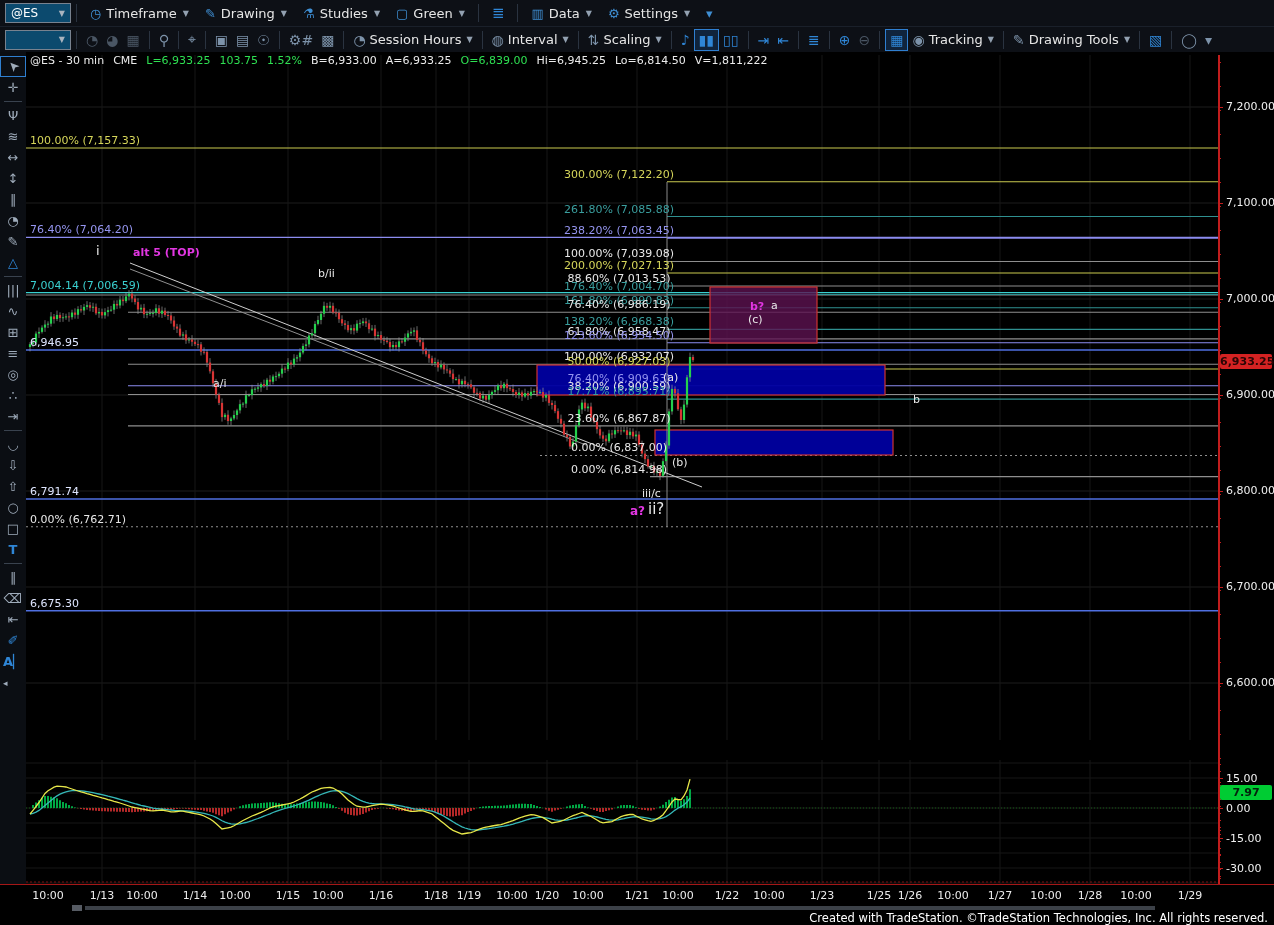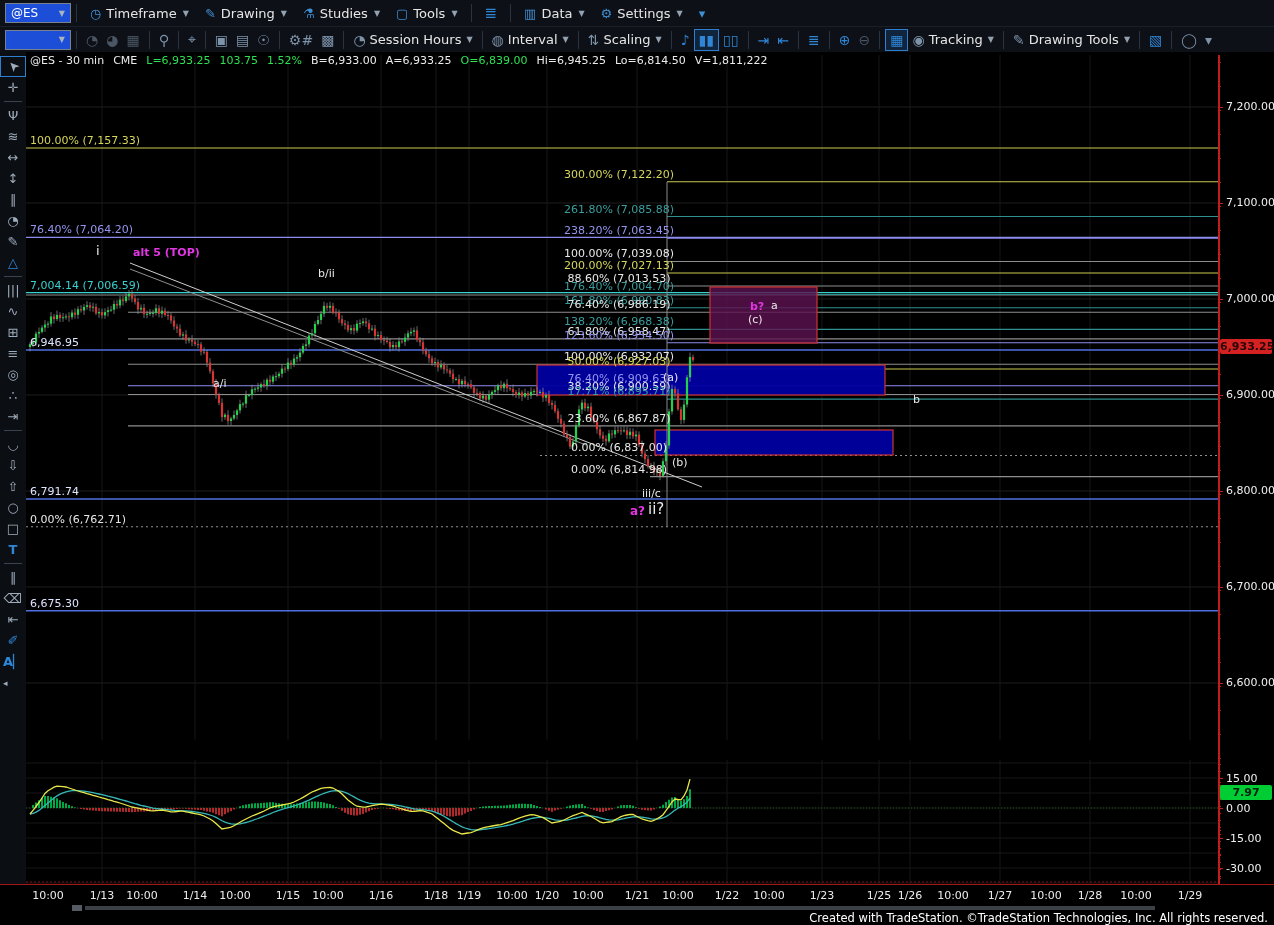--- a/index.html
+++ b/index.html
@@ -5,21 +5,21 @@
   * { margin:0; padding:0; box-sizing:border-box; }
   html,body { background:#000; }
   #app { position:relative; width:1274px; height:925px; background:#000; overflow:hidden;
          font-family:"DejaVu Sans","Liberation Sans",sans-serif; color:#ddd; }
 
   
   #menubar { position:absolute; left:0; top:0; width:1274px; height:26px; background:#0d1016;
              display:flex; align-items:center; padding-left:5px; }
   #toolbar { position:absolute; left:0; top:26px; width:1274px; height:26px; background:#0d1016;
              border-top:1px solid #1a202a; display:flex; align-items:center; padding-left:5px; }
-  .combo { width:66px; height:20px; border:1px solid #78828f; background:#1d4ed8; display:flex;
+  .combo { width:66px; height:20px; border:1px solid #78828f; background:#0c4a6e; display:flex;
            align-items:center; justify-content:space-between; padding:0 5px; font-size:12px; color:#fff; }
   .combo .caret { font-size:8px; color:#aab4bf; }
   .vsep { width:1px; height:18px; background:#2a3340; margin:0 5px; flex:none; }
   .mi { display:flex; align-items:center; gap:5px; padding:0 8px; height:24px; font-size:13px; color:#e6e6e6; }
   .mi .g { color:#3f8fd4; font-size:13px; }
   .mi.blue .g { color:#2f86d6; font-size:15px; }
   .caret { color:#93a1b1; font-size:8px; margin-left:1px; }
   .tbtn { display:flex; align-items:center; gap:4px; height:22px; padding:0 4px; font-size:13px; flex:none; }
   .tbtn .g { font-size:14px; color:#7d93aa; }
   .tbtn.blue .g { color:#2f86d6; }
@@ -92,21 +92,21 @@
           <span>Drawing</span>
           <span class="caret">▼</span>
         </div>
         <div class="mi">
           <span class="g">⚗</span>
           <span>Studies</span>
           <span class="caret">▼</span>
         </div>
         <div class="mi">
           <span class="g">▢</span>
-          <span>Tools</span>
+          <span>Green</span>
           <span class="caret">▼</span>
         </div>
         <div class="vsep"></div>
         <div class="mi blue">
           <span class="g">≣</span>
         </div>
         <div class="vsep"></div>
         <div class="mi">
           <span class="g">▥</span>
           <span>Data</span>
@@ -1164,21 +1164,21 @@
         <div class="tick" style="top:247px;width:5px"></div>
         <div class="paxlab" style="top:240px">7,000.00</div>
         <div class="tick" style="top:343px;width:5px"></div>
         <div class="paxlab" style="top:336px">6,900.00</div>
         <div class="tick" style="top:439px;width:5px"></div>
         <div class="paxlab" style="top:432px">6,800.00</div>
         <div class="tick" style="top:535px;width:5px"></div>
         <div class="paxlab" style="top:528px">6,700.00</div>
         <div class="tick" style="top:631px;width:5px"></div>
         <div class="paxlab" style="top:624px">6,600.00</div>
-        <div class="tag" style="top:287px;background:#d42222;color:#2a0505">6,933.25</div>
+        <div class="tag" style="top:302px;background:#d42222;color:#2a0505">6,933.25</div>
         <div class="tick" style="top:726px;width:5px"></div>
         <div class="paxlab" style="top:720px">15.00</div>
         <div class="tick" style="top:756px;width:5px"></div>
         <div class="paxlab" style="top:750px">0.00</div>
         <div class="tick" style="top:786px;width:5px"></div>
         <div class="paxlab" style="top:780px">-15.00</div>
         <div class="tick" style="top:816px;width:5px"></div>
         <div class="paxlab" style="top:810px">-30.00</div>
         <div class="tick" style="top:712px;width:3px"></div>
         <div class="tick" style="top:719px;width:3px"></div>

